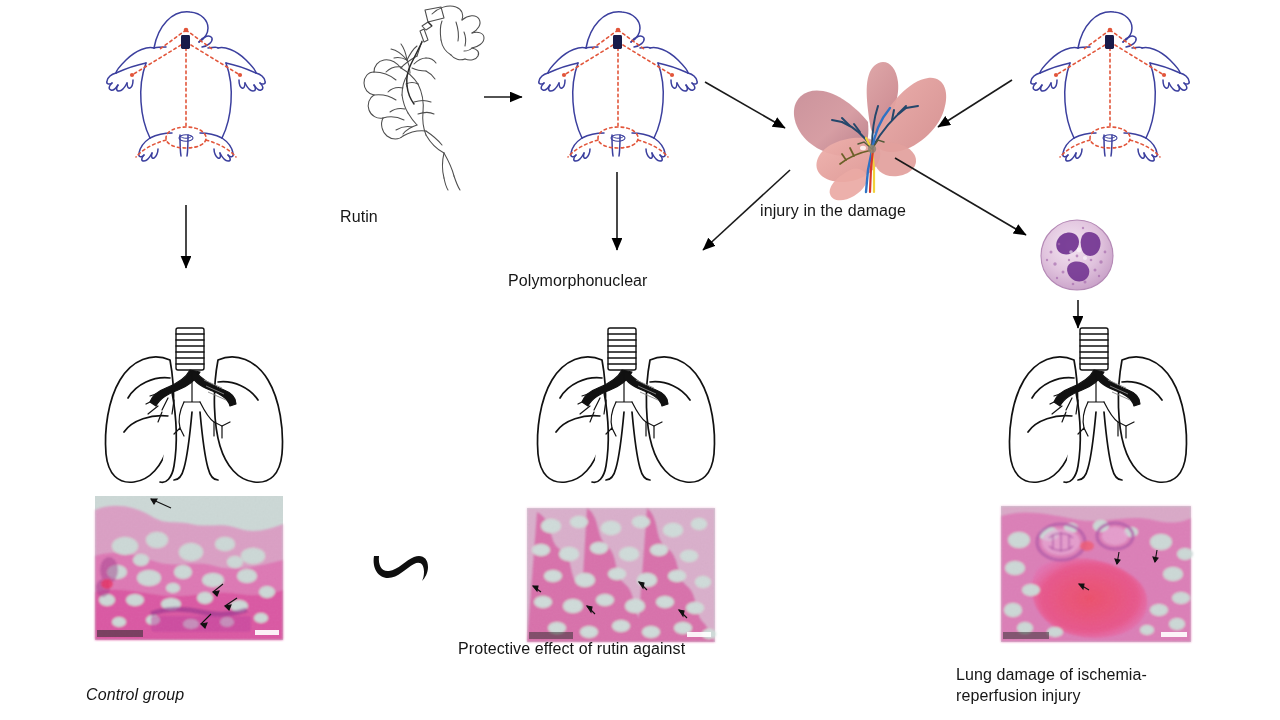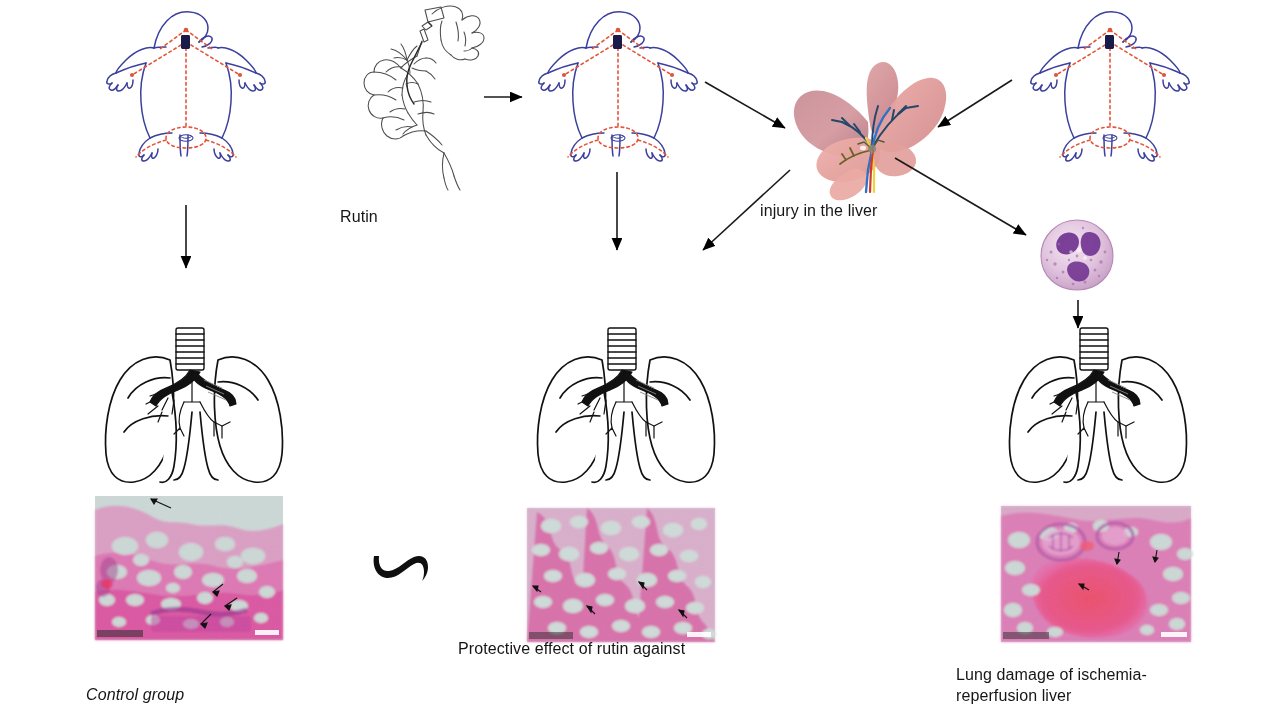--- a/index.html
+++ b/index.html
@@ -697,30 +697,31 @@
       <line x1="1012" y1="80" x2="938" y2="127"></line>
       <line x1="790" y1="170" x2="703" y2="250"></line>
       <line x1="895" y1="158" x2="1026" y2="235"></line>
       <line x1="1078" y1="300" x2="1078" y2="328"></line>
     </g>
   </svg>
 
   <div class="caption lg" style="left:340px;top:206px;width:130px;">Rutin</div>
 
   <div class="caption lg" style="left:508px;top:270px;width:222px;">
+    <div>Polymorphonuclear</div>
   </div>
 
   <div class="caption lg" style="left:760px;top:200px;width:230px;">
-    <div>injury in the liver</div>
+    <div>injury in the damage</div>
   </div>
 
   <div class="caption lg" style="left:86px;top:684px;width:208px;font-style:italic;">Control group</div>
 
   <div class="caption lg" style="left:458px;top:638px;width:344px;">
     <div>Protective effect of rutin against</div>
   </div>
 
   <div class="caption lg" style="left:956px;top:664px;width:288px;">
     <div>Lung damage of ischemia-</div>
-    <div>reperfusion  liver</div>
+    <div>reperfusion  injury</div>
   </div>
 
 </div>
 
 </body></html>

